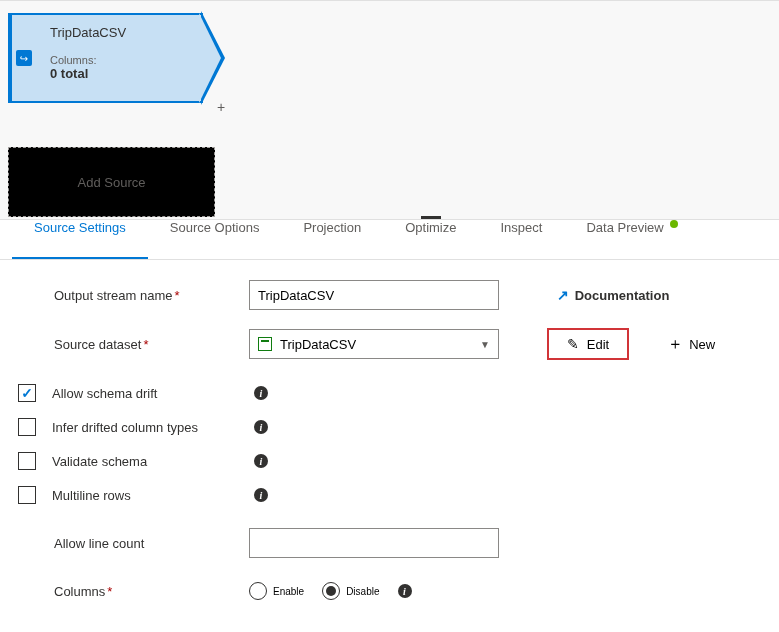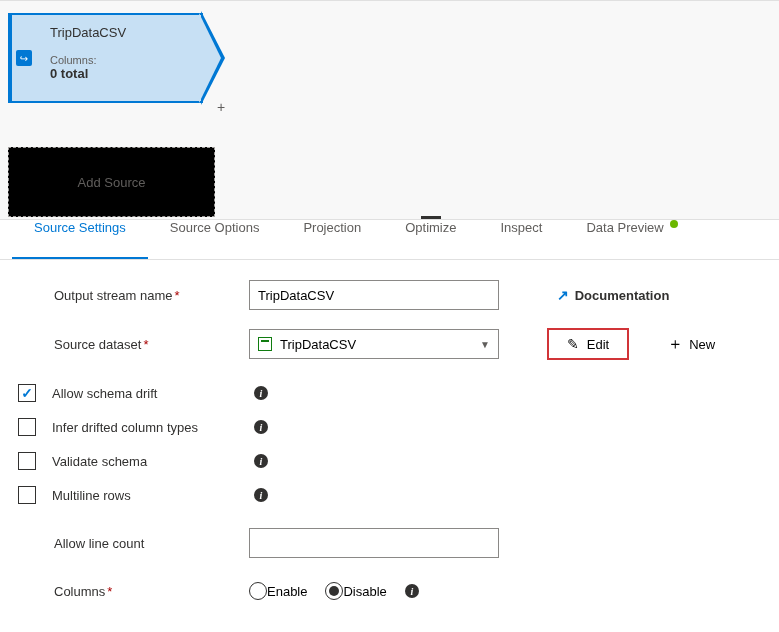--- a/index.html
+++ b/index.html
@@ -51,21 +51,21 @@
 
 .checkbox-row { display: flex; align-items: center; gap: 16px; height: 30px; width: 250px; }
 .checkbox { width: 18px; height: 18px; border: 1px solid #323130; display: inline-flex; align-items: center; justify-content: center; font-size: 14px; color: #0078d4; }
 .checkbox.checked::after { content: "✓"; font-weight: bold; }
 .check-label { font-size: 13px; color: #323130; flex: 1; }
 .info-icon { width: 14px; height: 14px; border-radius: 50%; background: #323130; color: #fff; font-size: 10px; display: inline-flex; align-items: center; justify-content: center; font-weight: bold; font-style: italic; font-family: Georgia, serif; }
 
 .radio-group { display: flex; align-items: center; gap: 18px; }
 .radio { width: 18px; height: 18px; border: 1px solid #323130; border-radius: 50%; display: inline-flex; align-items: center; justify-content: center; }
 .radio.selected::after { content: ""; width: 10px; height: 10px; background: #323130; border-radius: 50%; }
-.radio-item { display: flex; align-items: center; font-size: 13px; }
+.radio-item { display: flex; align-items: center; gap: 6px; font-size: 10px; }
 
 .options-stack { display: flex; flex-direction: column; gap: 4px; }
 </style>
 </head>
 <body>
 
 <div class="canvas">
   <div class="source-box">
     <div class="source-left-rail">
       <span class="source-icon">↪</span>

